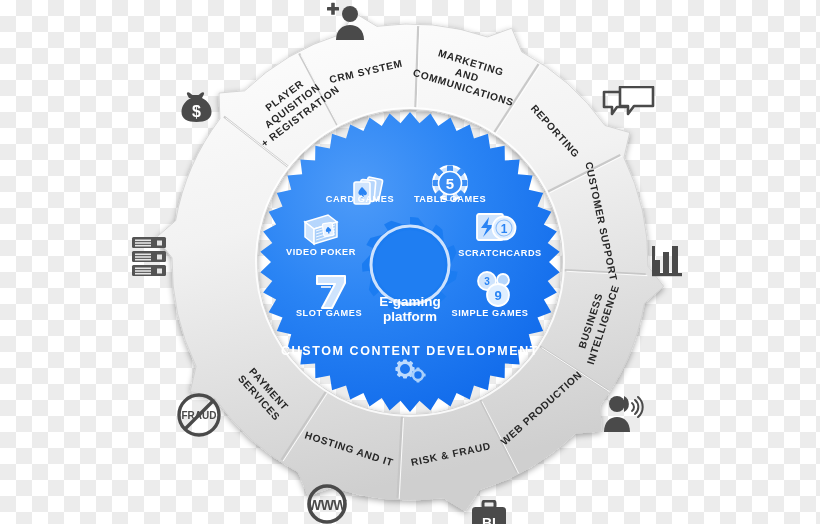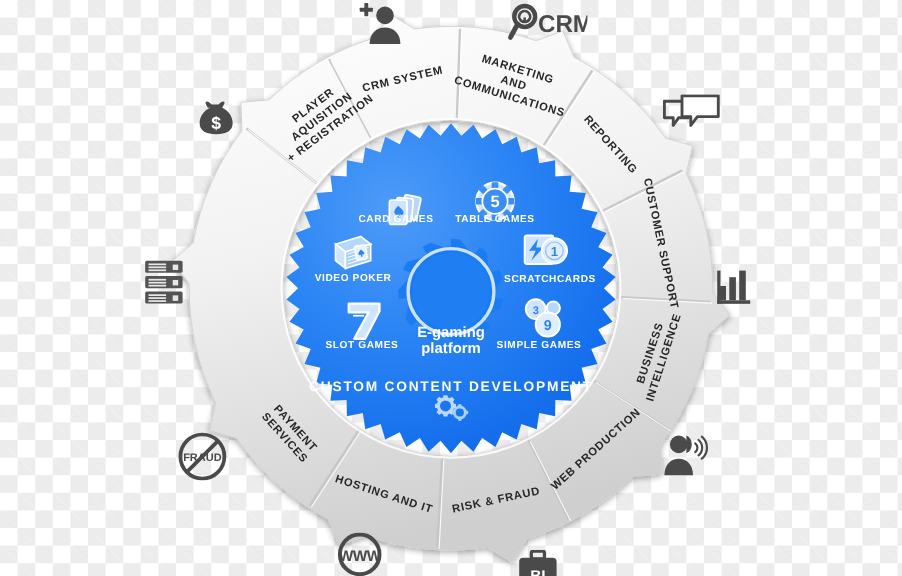--- a/index.html
+++ b/index.html
@@ -277,28 +277,20 @@
       <svg width="50" height="42" viewBox="0 0 50 42">
         <circle cx="28" cy="14" r="8" fill="#4a4a4a"></circle>
         <path d="M14 40 c0 -10 6.5 -15 14 -15 s14 5 14 15 z" fill="#4a4a4a"></path>
         <g fill="#4a4a4a">
           <rect x="5" y="7" width="12" height="3.6" rx="0.6"></rect>
           <rect x="9.2" y="2.8" width="3.6" height="12" rx="0.6"></rect>
         </g>
       </svg>
     </div>
 
-    <div class="ext-icon" style="left:462px;top:0px;">
-      <svg width="72" height="40" viewBox="0 0 72 40">
-        <circle cx="15" cy="15" r="9.5" fill="none" stroke="#4a4a4a" stroke-width="4"></circle>
-        <path d="M8.5 22 L2 34" stroke="#4a4a4a" stroke-width="4.5" stroke-linecap="round"></path>
-        <path d="M15 10 a5 5 0 1 1 -0.1 0 M15 20 l0 -4" stroke="#4a4a4a" stroke-width="2.4" fill="none"></path>
-        <text x="27" y="29" font-family="Liberation Sans, sans-serif" font-size="22" font-weight="bold" fill="#4a4a4a">CRM</text>
-      </svg>
-    </div>
 
     <div class="ext-icon" style="left:602px;top:86px;">
       <svg width="54" height="46" viewBox="0 0 54 46">
         <path d="M2 6 h22 v15 h-9 l-5 7 v-7 h-8 z" fill="none" stroke="#4a4a4a" stroke-width="2.6" stroke-linejoin="round"></path>
         <path d="M18 1 h33 v19 h-19 l-6 8 v-8 h-8 z" fill="#ffffff" stroke="#4a4a4a" stroke-width="2.6" stroke-linejoin="round"></path>
       </svg>
     </div>
 
     <div class="ext-icon" style="left:650px;top:240px;">
       <svg width="40" height="40" viewBox="0 0 40 40">
@@ -331,21 +323,21 @@
       </svg>
     </div>
 
     <div class="ext-icon" style="left:304px;top:484px;">
       <svg width="50" height="44" viewBox="0 0 50 44">
         <circle cx="23" cy="20" r="18" fill="none" stroke="#4a4a4a" stroke-width="3.6"></circle>
         <text x="23" y="26" text-anchor="middle" font-family="Liberation Sans, sans-serif" font-size="14" font-weight="bold" letter-spacing="-0.5" fill="#4a4a4a">WWW</text>
       </svg>
     </div>
 
-    <div class="ext-icon" style="left:160px;top:391px;">
+    <div class="ext-icon" style="left:175px;top:391px;">
       <svg width="50" height="50" viewBox="0 0 50 50">
         <circle cx="24" cy="24" r="20" fill="none" stroke="#4a4a4a" stroke-width="3.4"></circle>
         <path d="M10 38 L38 10" stroke="#4a4a4a" stroke-width="3.4"></path>
         <text x="24" y="28" text-anchor="middle" font-family="Liberation Sans, sans-serif" font-size="10" font-weight="bold" fill="#4a4a4a">FRAUD</text>
       </svg>
     </div>
 
     <div class="ext-icon" style="left:130px;top:234px;">
       <svg width="46" height="48" viewBox="0 0 46 48">
         <g>

